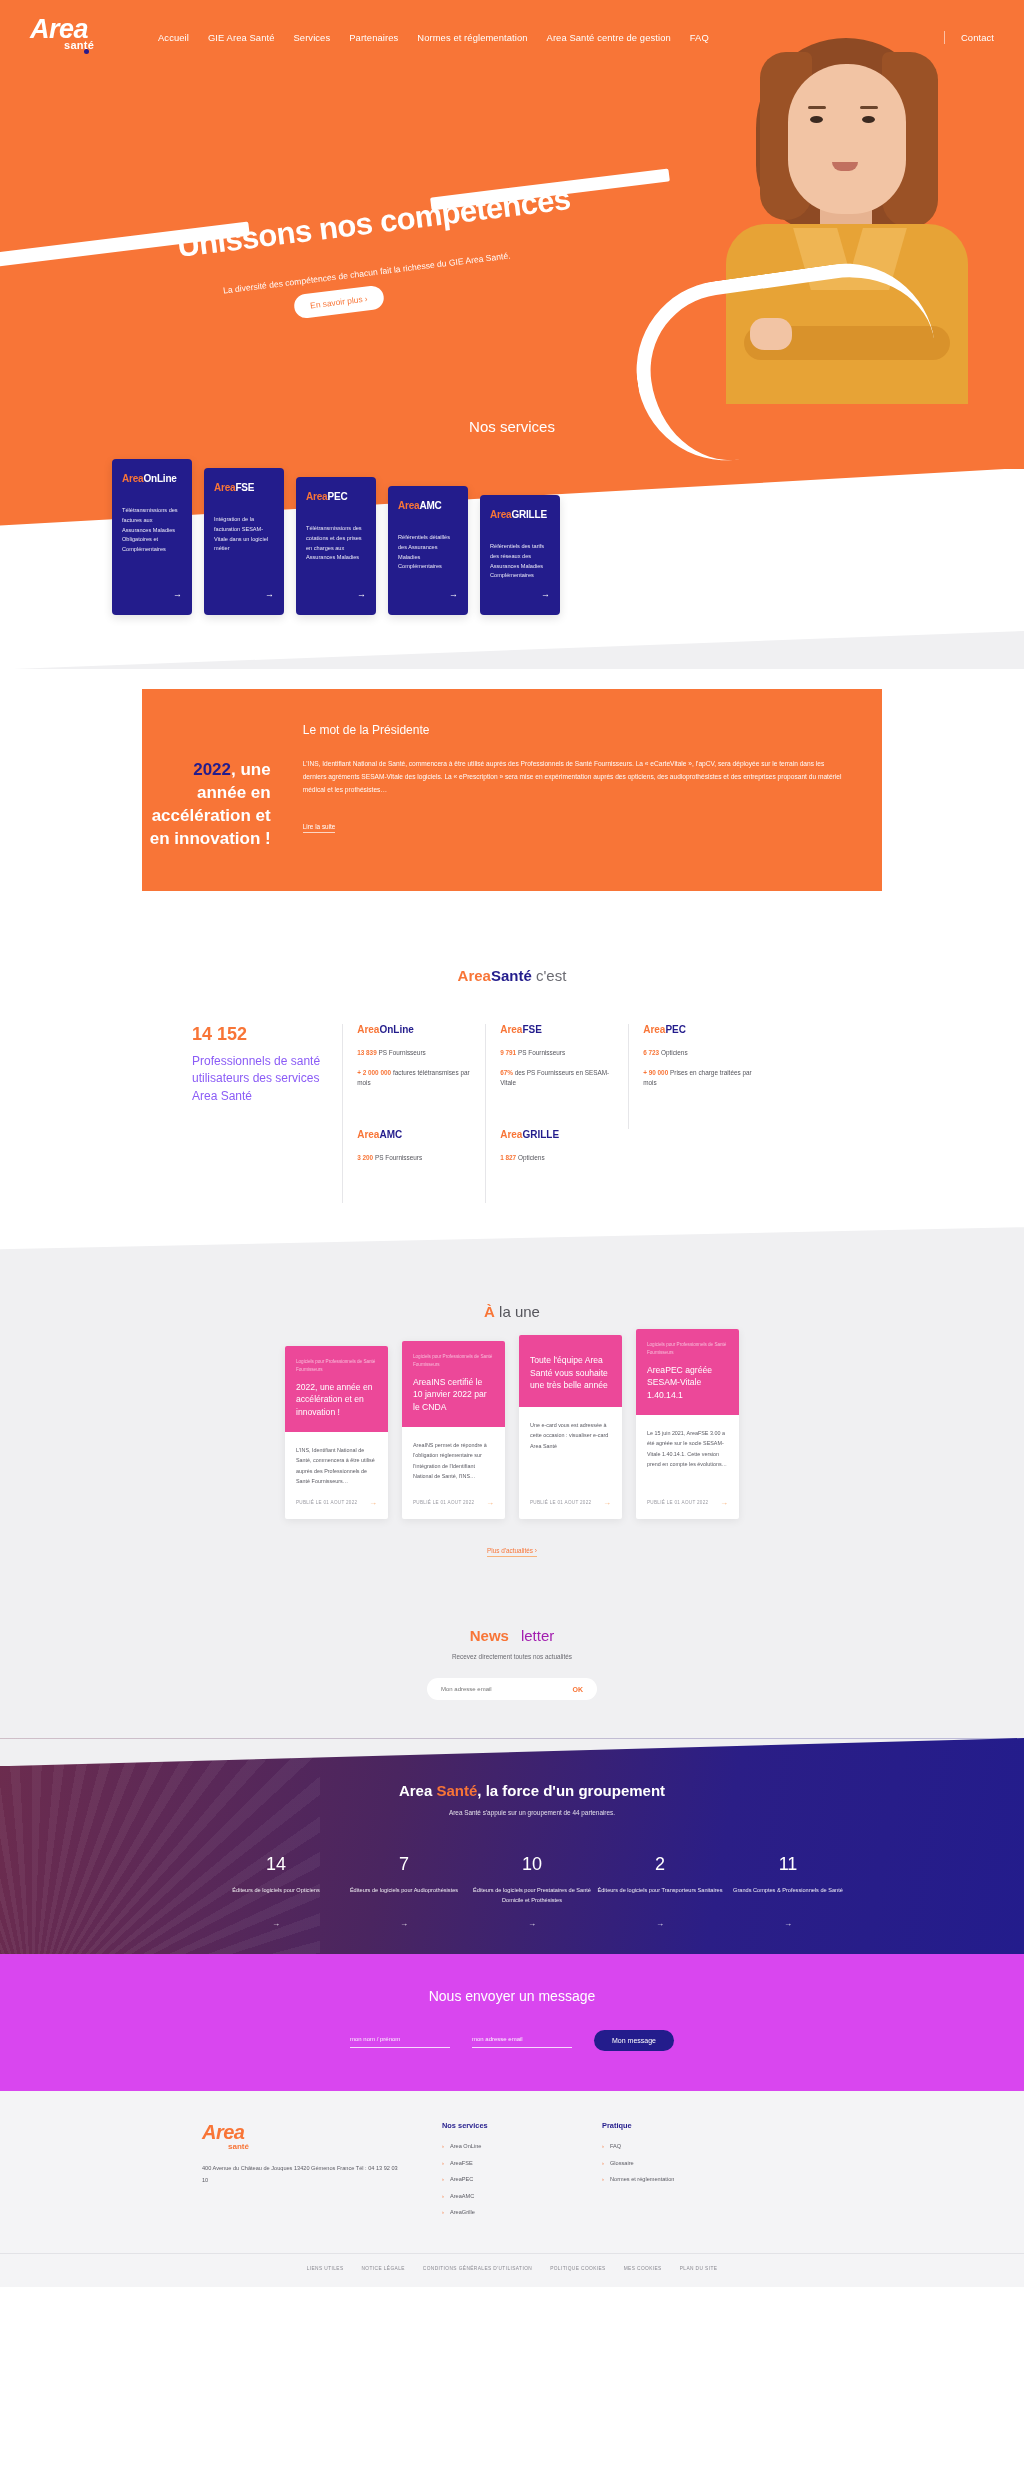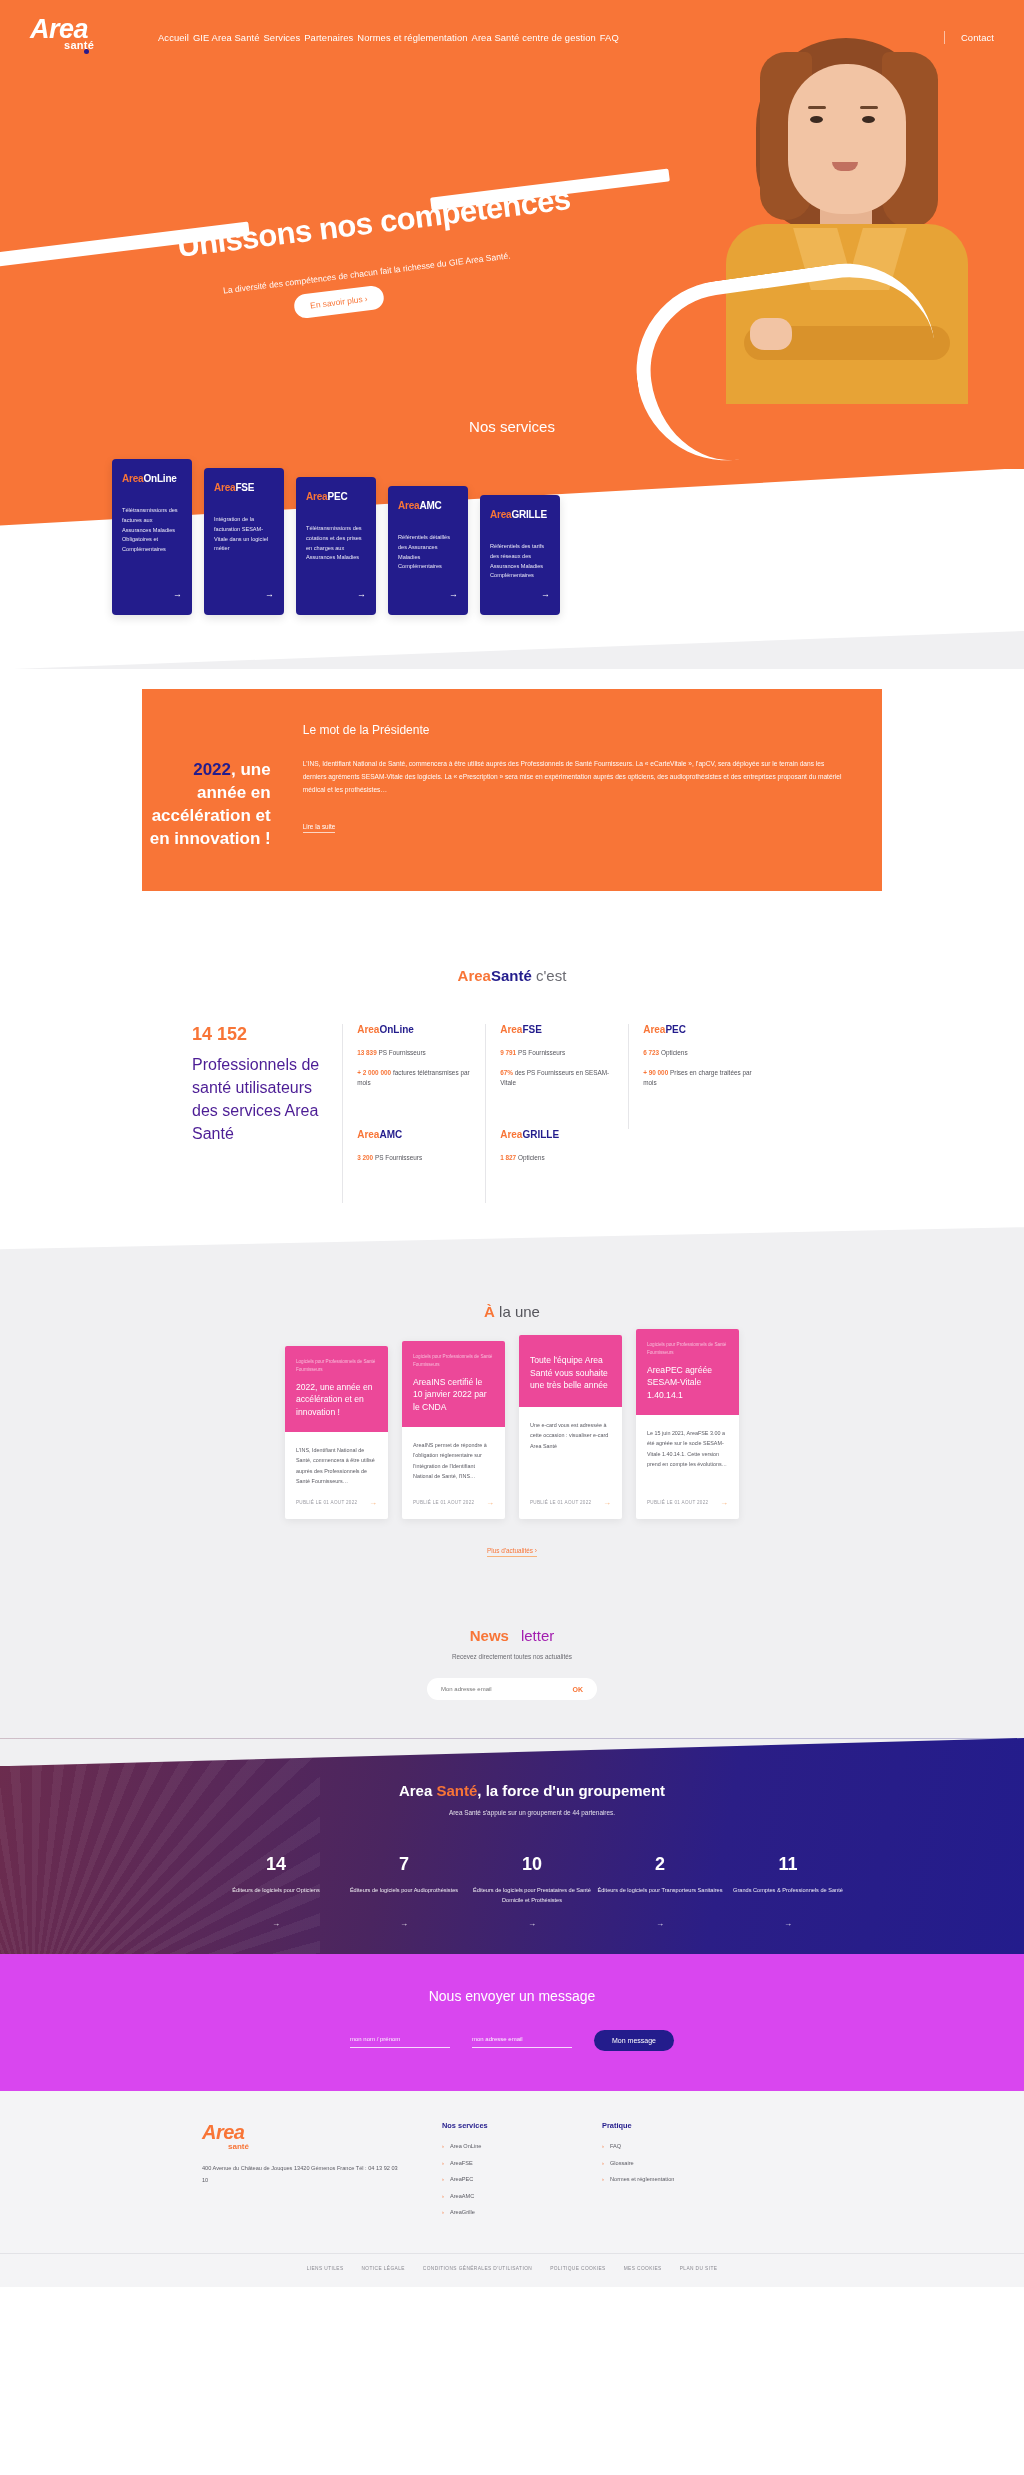--- a/index.html
+++ b/index.html
@@ -55,21 +55,21 @@
   .logo .dot {
     position: absolute;
     left: 54px; top: 33px;
     width: 5px; height: 5px;
     border-radius: 50%;
     background: #2A1A8A;
   }
   .nav-links {
     display: flex;
     align-items: center;
-    gap: 4px;
+    gap: 19px;
     flex: 1 1 auto;
     margin-top: 2px;
   }
   .nav-links a, .nav-right a {
     color: #ffffff;
     font-size: 9.4px;
     text-decoration: none;
     white-space: nowrap;
     letter-spacing: 0.1px;
   }
@@ -298,21 +298,21 @@
 
   
   .stats-sec { background: #ffffff; padding: 6px 0 60px 0; position: relative; }
   .stats-title { text-align: center; font-size: 15px; margin-bottom: 40px; }
   .stats-title .o { color: #F87537; font-weight: bold; }
   .stats-title .b { color: #231C8C; font-weight: bold; }
   .stats-title .g { color: #6b6b72; }
   .stats-grid { width: 640px; margin: 0 auto; display: flex; }
   .stats-big { width: 210px; padding-right: 20px; }
   .stats-big .num { color: #F87537; font-size: 18px; font-weight: bold; margin-bottom: 8px; }
-  .stats-big .txt { color: #4c1d95; font-size: 16px; line-height: 1.45; }
+  .stats-big .txt { color: #8b5cf6; font-size: 12px; line-height: 1.45; }
   .stats-cells { flex: 1 1 auto; display: flex; flex-wrap: wrap; }
   .stat-cell {
     width: 143px;
     padding: 0 14px 30px 14px;
     border-left: 1px solid #e6e6e9;
   }
   .stat-cell .brand { font-size: 10px; font-weight: bold; margin-bottom: 13px; }
   .stat-cell .brand .o { color: #F87537; }
   .stat-cell .brand .b { color: #231C8C; }
   .stat-line { font-size: 6.4px; color: #55555c; line-height: 1.5; margin-bottom: 11px; }
@@ -384,21 +384,21 @@
       repeating-conic-gradient(from 200deg at 20% 90%, rgba(255,255,255,.055) 0deg 2.2deg, rgba(255,255,255,0) 2.2deg 5deg);
     opacity: .9;
   }
   .grp-inner { position: relative; z-index: 5; padding-top: 44px; text-align: center; padding-left: 40px; }
   .grp-title { font-size: 15px; color: #ffffff; }
   .grp-title .o { color: #F87537; font-weight: bold; }
   .grp-title .w { color:#ffffff; font-weight: bold; }
   .grp-sub { font-size: 6.4px; color: rgba(255,255,255,.85); margin-top: 10px; }
   .grp-row { display: flex; justify-content: center; gap: 0; margin-top: 38px; }
   .grp-cell { width: 128px; text-align: center; color: #ffffff; }
-  .grp-num { font-size: 18px; font-weight: bold; margin-bottom: 10px; }
+  .grp-num { font-size: 18px; font-weight: normal; margin-bottom: 10px; }
   .grp-lab { font-size: 5.6px; line-height: 1.8; color: rgba(255,255,255,.92); min-height: 22px; }
   .grp-arr { margin-top: 12px; font-size: 8px; color: rgba(255,255,255,.9); }
 
   
   .contact {
     background: #d946ef;
     padding: 34px 0 40px 0;
     text-align: center;
     position: relative;
   }

